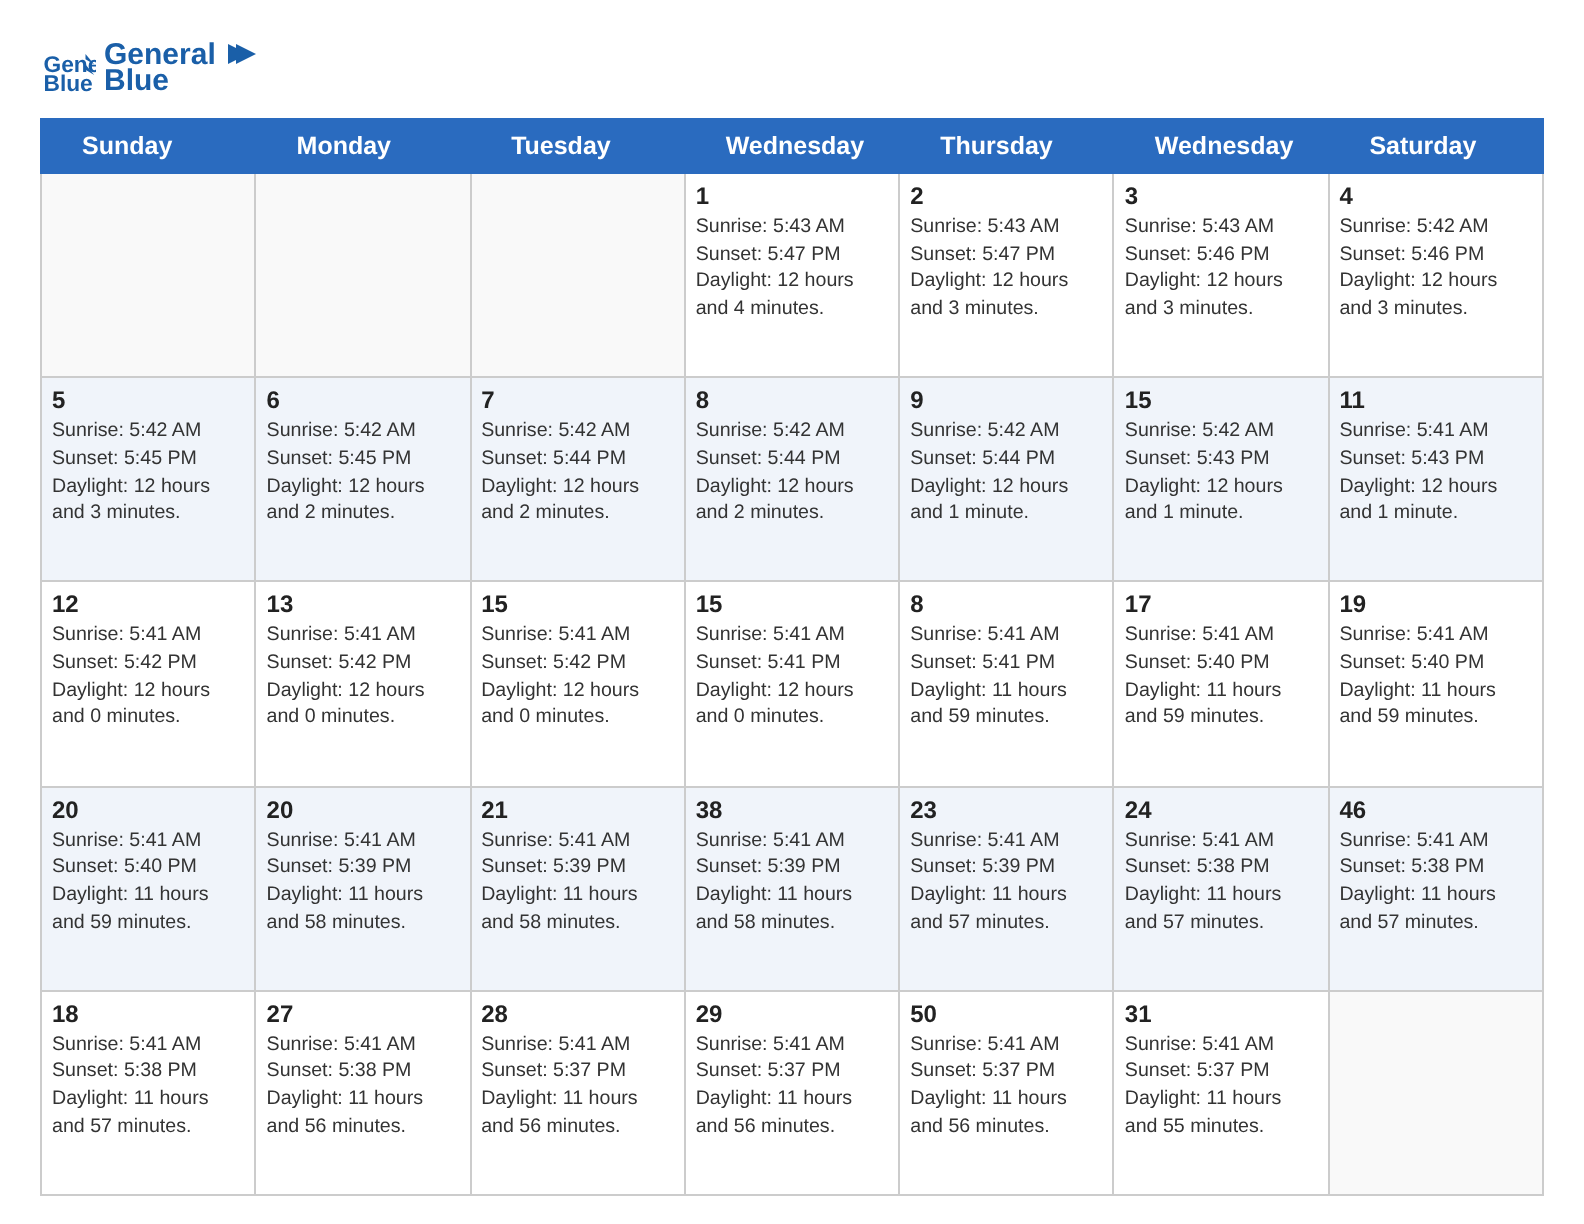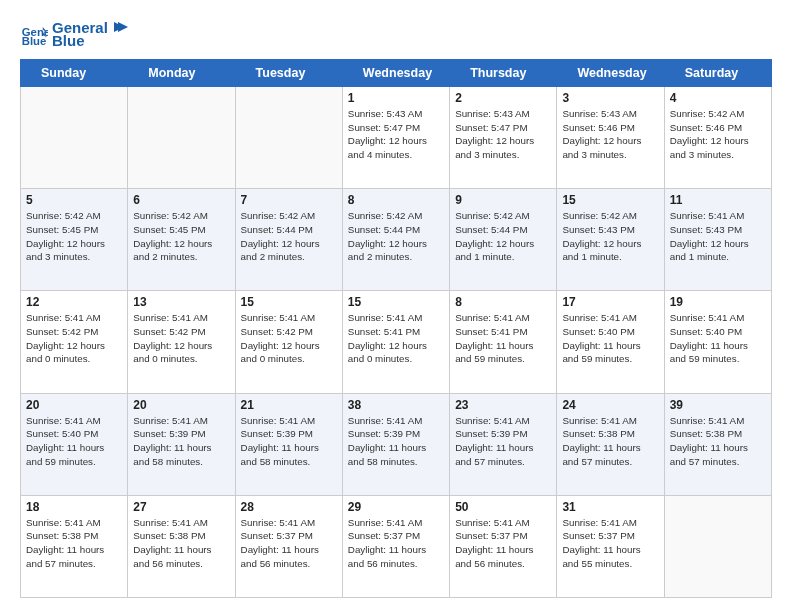--- a/index.html
+++ b/index.html
@@ -302,21 +302,21 @@
 and 57 minutes.</div>
           </td>
           <td>
             <span class="day-num">24</span>
             <div class="cell-text" style="white-space: pre-line;">Sunrise: 5:41 AM
 Sunset: 5:38 PM
 Daylight: 11 hours
 and 57 minutes.</div>
           </td>
           <td>
-            <span class="day-num">39</span>
+            <span class="day-num">46</span>
             <div class="cell-text" style="white-space: pre-line;">Sunrise: 5:41 AM
 Sunset: 5:38 PM
 Daylight: 11 hours
 and 57 minutes.</div>
           </td>
         </tr>
         <tr>
           <td>
             <span class="day-num">18</span>
             <div class="cell-text" style="white-space: pre-line;">Sunrise: 5:41 AM

